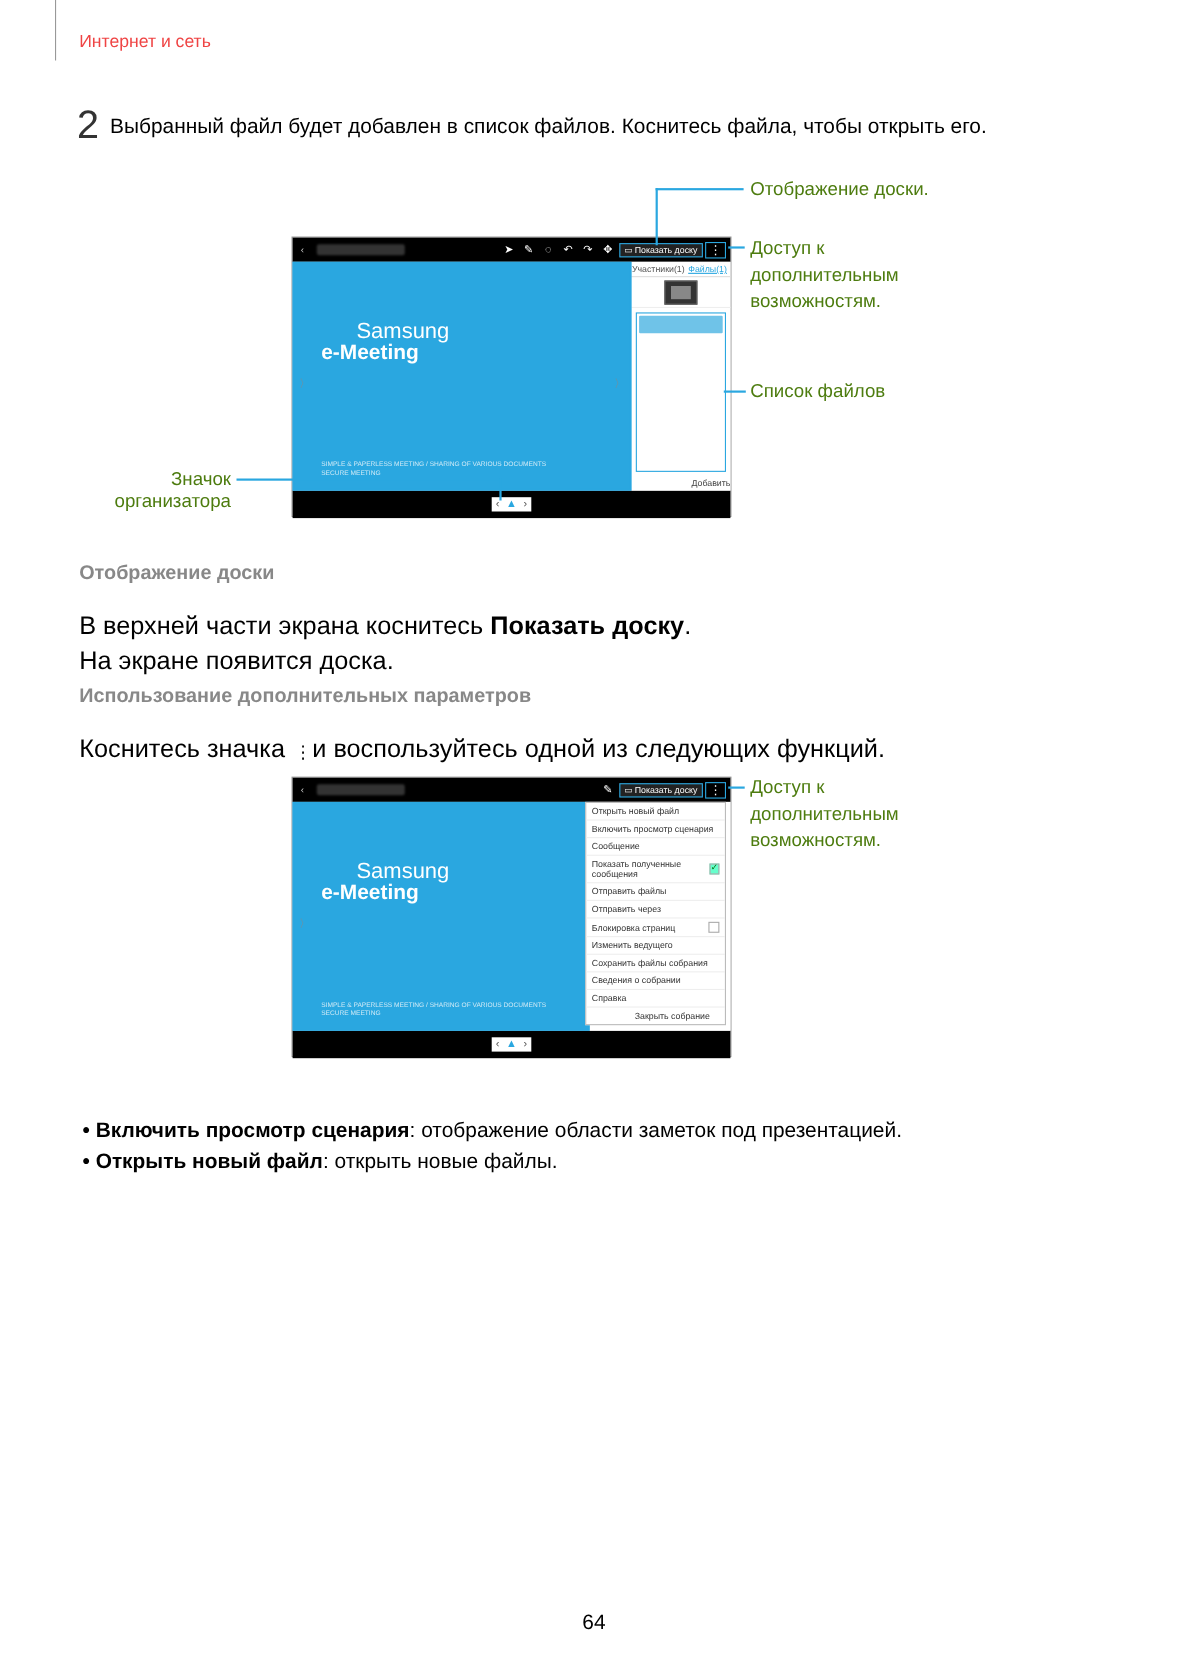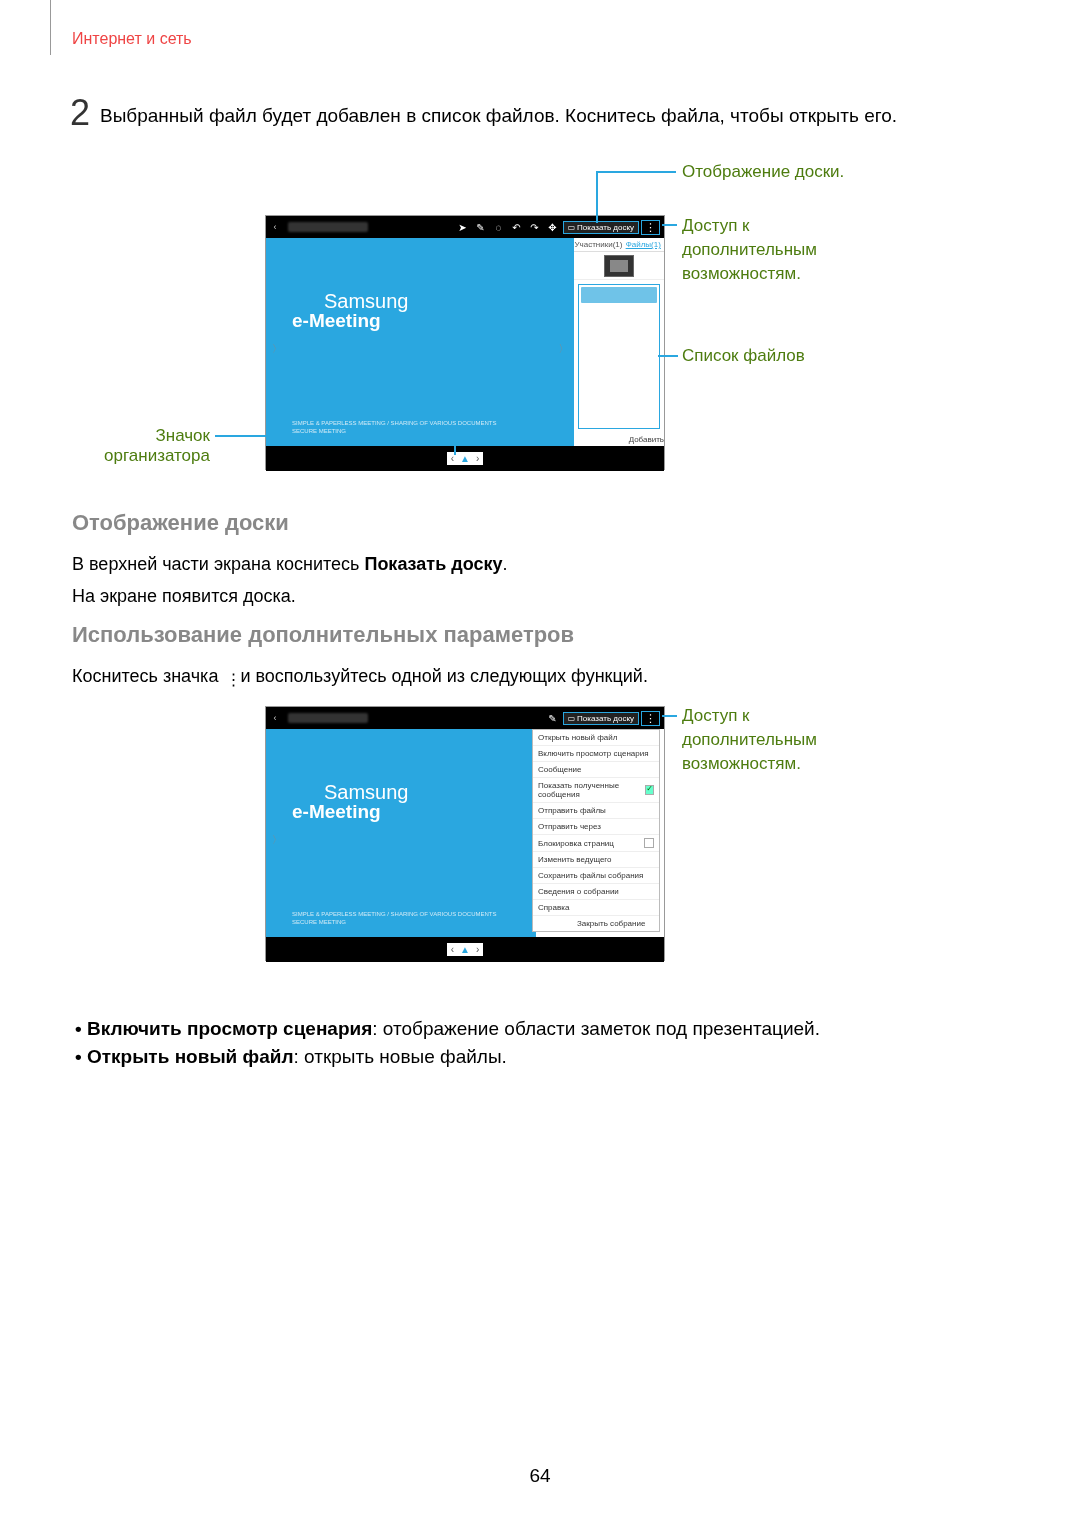--- a/index.html
+++ b/index.html
@@ -65,22 +65,22 @@
   .cline { position:absolute; background:#2aa7e0; }
   
   .fig2 { position:absolute; left:265px; top:706px; width:400px; height:255px; border:1px solid #999;}
   .menu-pop { position:absolute; right:4px; top:22px; width:128px; background:#fff; border:1px solid #bbb; z-index:5;}
   .menu-item { font-size:8px; color:#333; padding:3px 5px; border-bottom:1px solid #eee; display:flex; align-items:center; justify-content:space-between;}
   .menu-item:last-child { border-bottom:none;padding-left:44px;}
   .chk { width:10px; height:10px; border:1px solid #aaa; display:inline-block;}
   .chk.on { background:#6fc; position:relative;}
   .chk.on::after { content:"✓"; font-size:8px; position:absolute; left:0; top:-2px; color:#060;}
 
-  .h2 { position:absolute; font-size:22px; font-weight:bold; color:#888;}
-  .para { position:absolute; font-size:18px; line-height:1.6; }
+  .h2 { position:absolute; font-size:18px; font-weight:bold; color:#888;}
+  .para { position:absolute; font-size:23px; line-height:1.6; }
   .para b { font-weight:bold;}
   .bullets { position:absolute; left:75px; font-size:19px;}
   .bullets li { list-style:none; margin:6px 0;}
   .bullets li::before { content:"• "; font-weight:bold;}
   .pagenum { position:absolute; left:0; right:0; bottom:40px; text-align:center; font-size:19px;}
   .icon-menu-inline { display:inline-block; width:12px; height:16px; vertical-align:middle; position:relative;}
   .icon-menu-inline::before { content:"⋮"; font-size:16px; color:#000; position:absolute; left:2px; top:-2px;}
   
   .l-board-h { left:596px; top:171px; width:80px; height:2px;}
   .l-board-v { left:596px; top:171px; width:2px; height:52px;}

